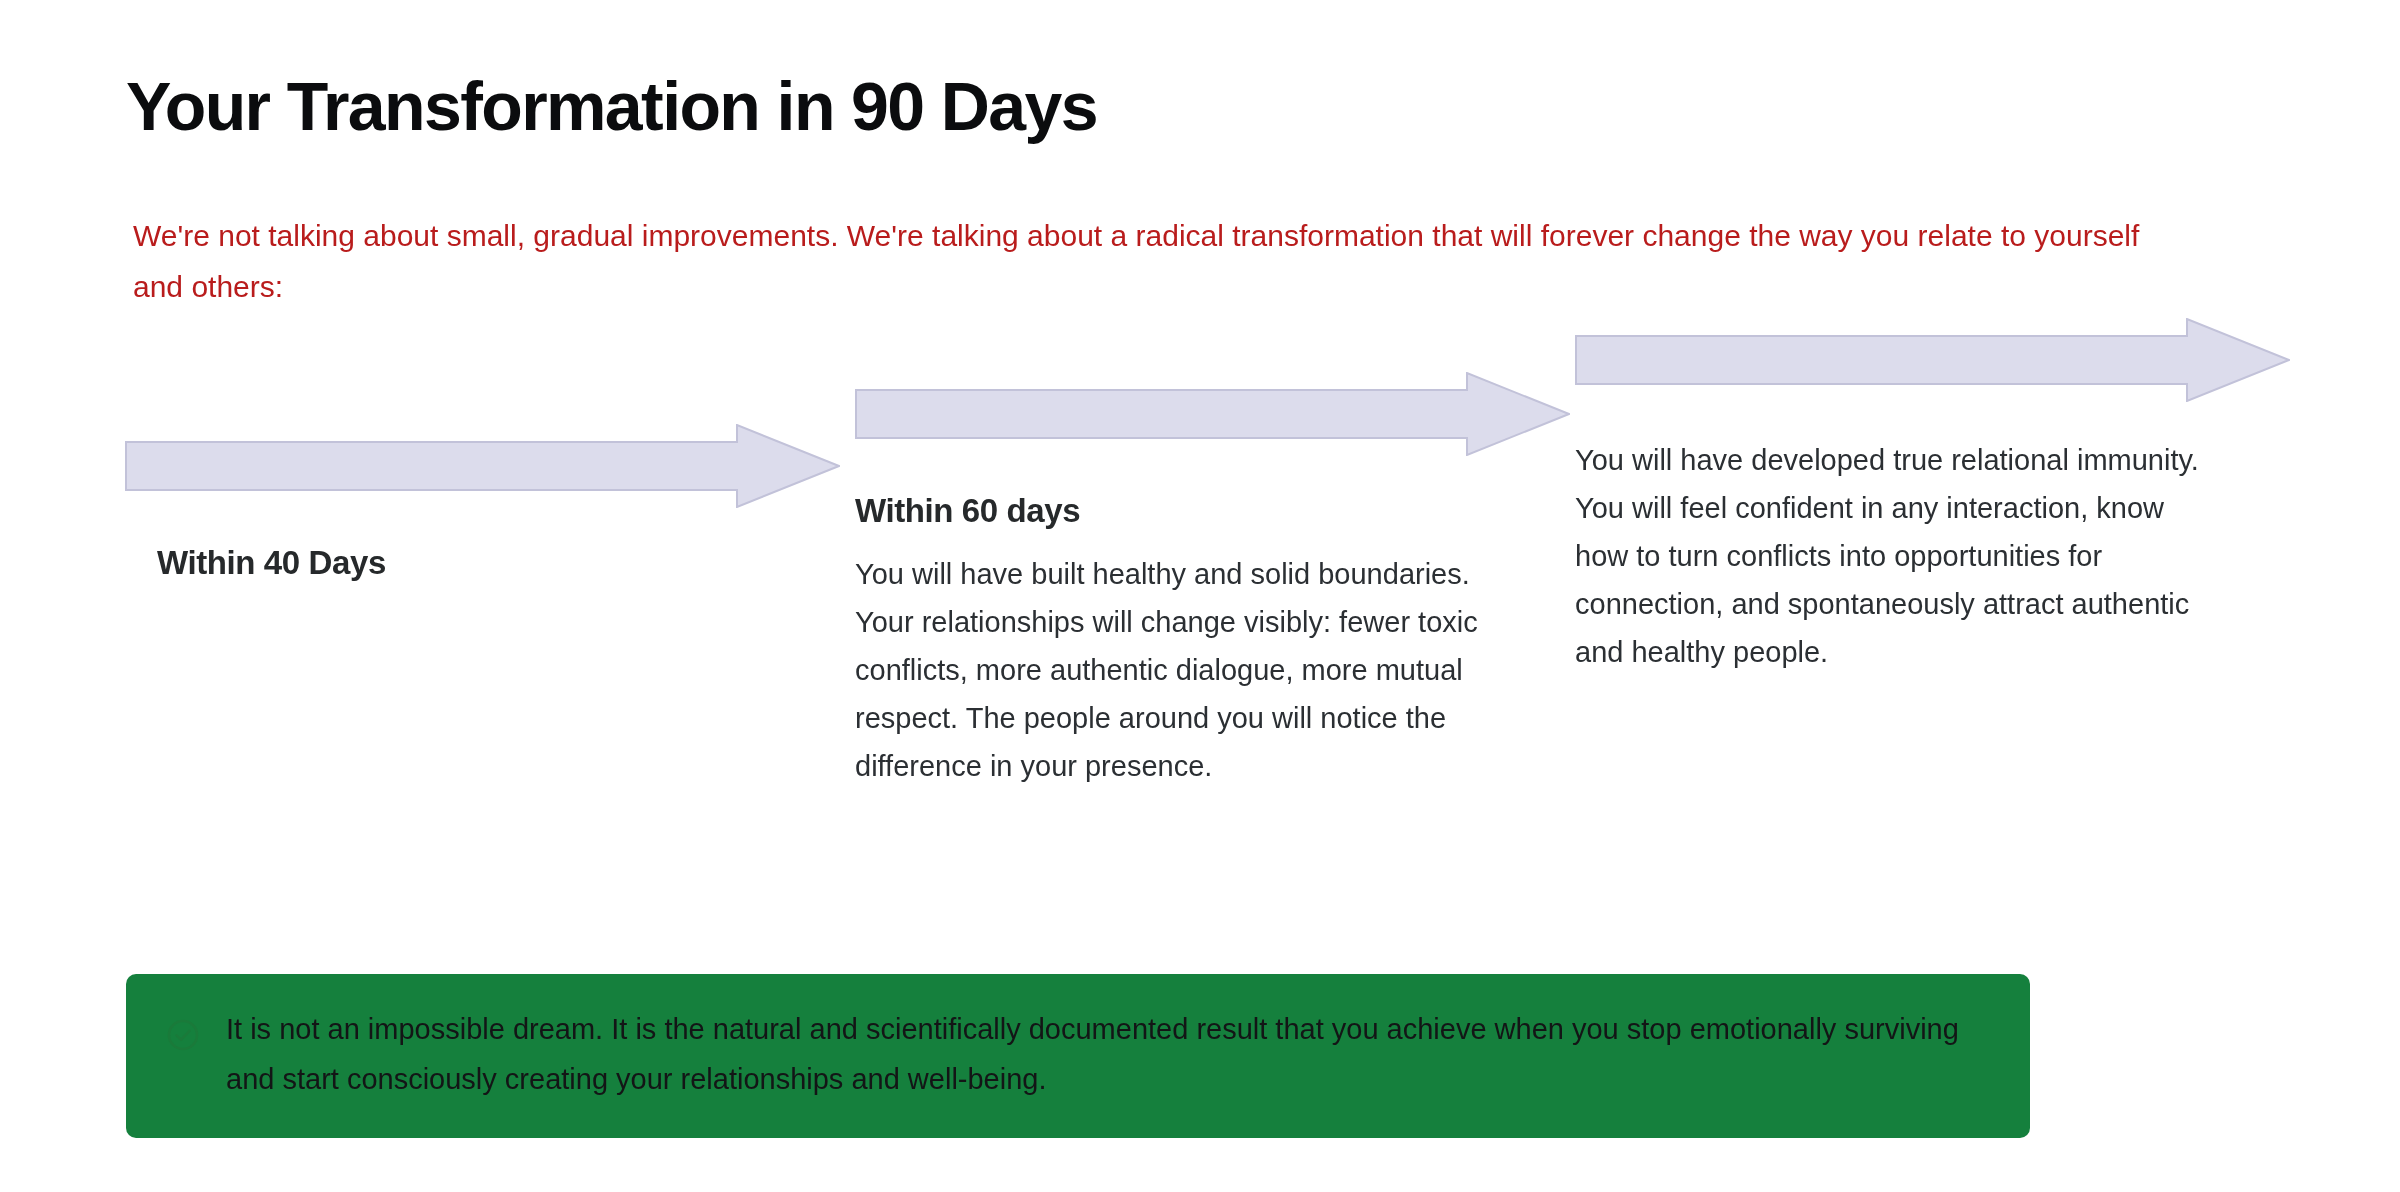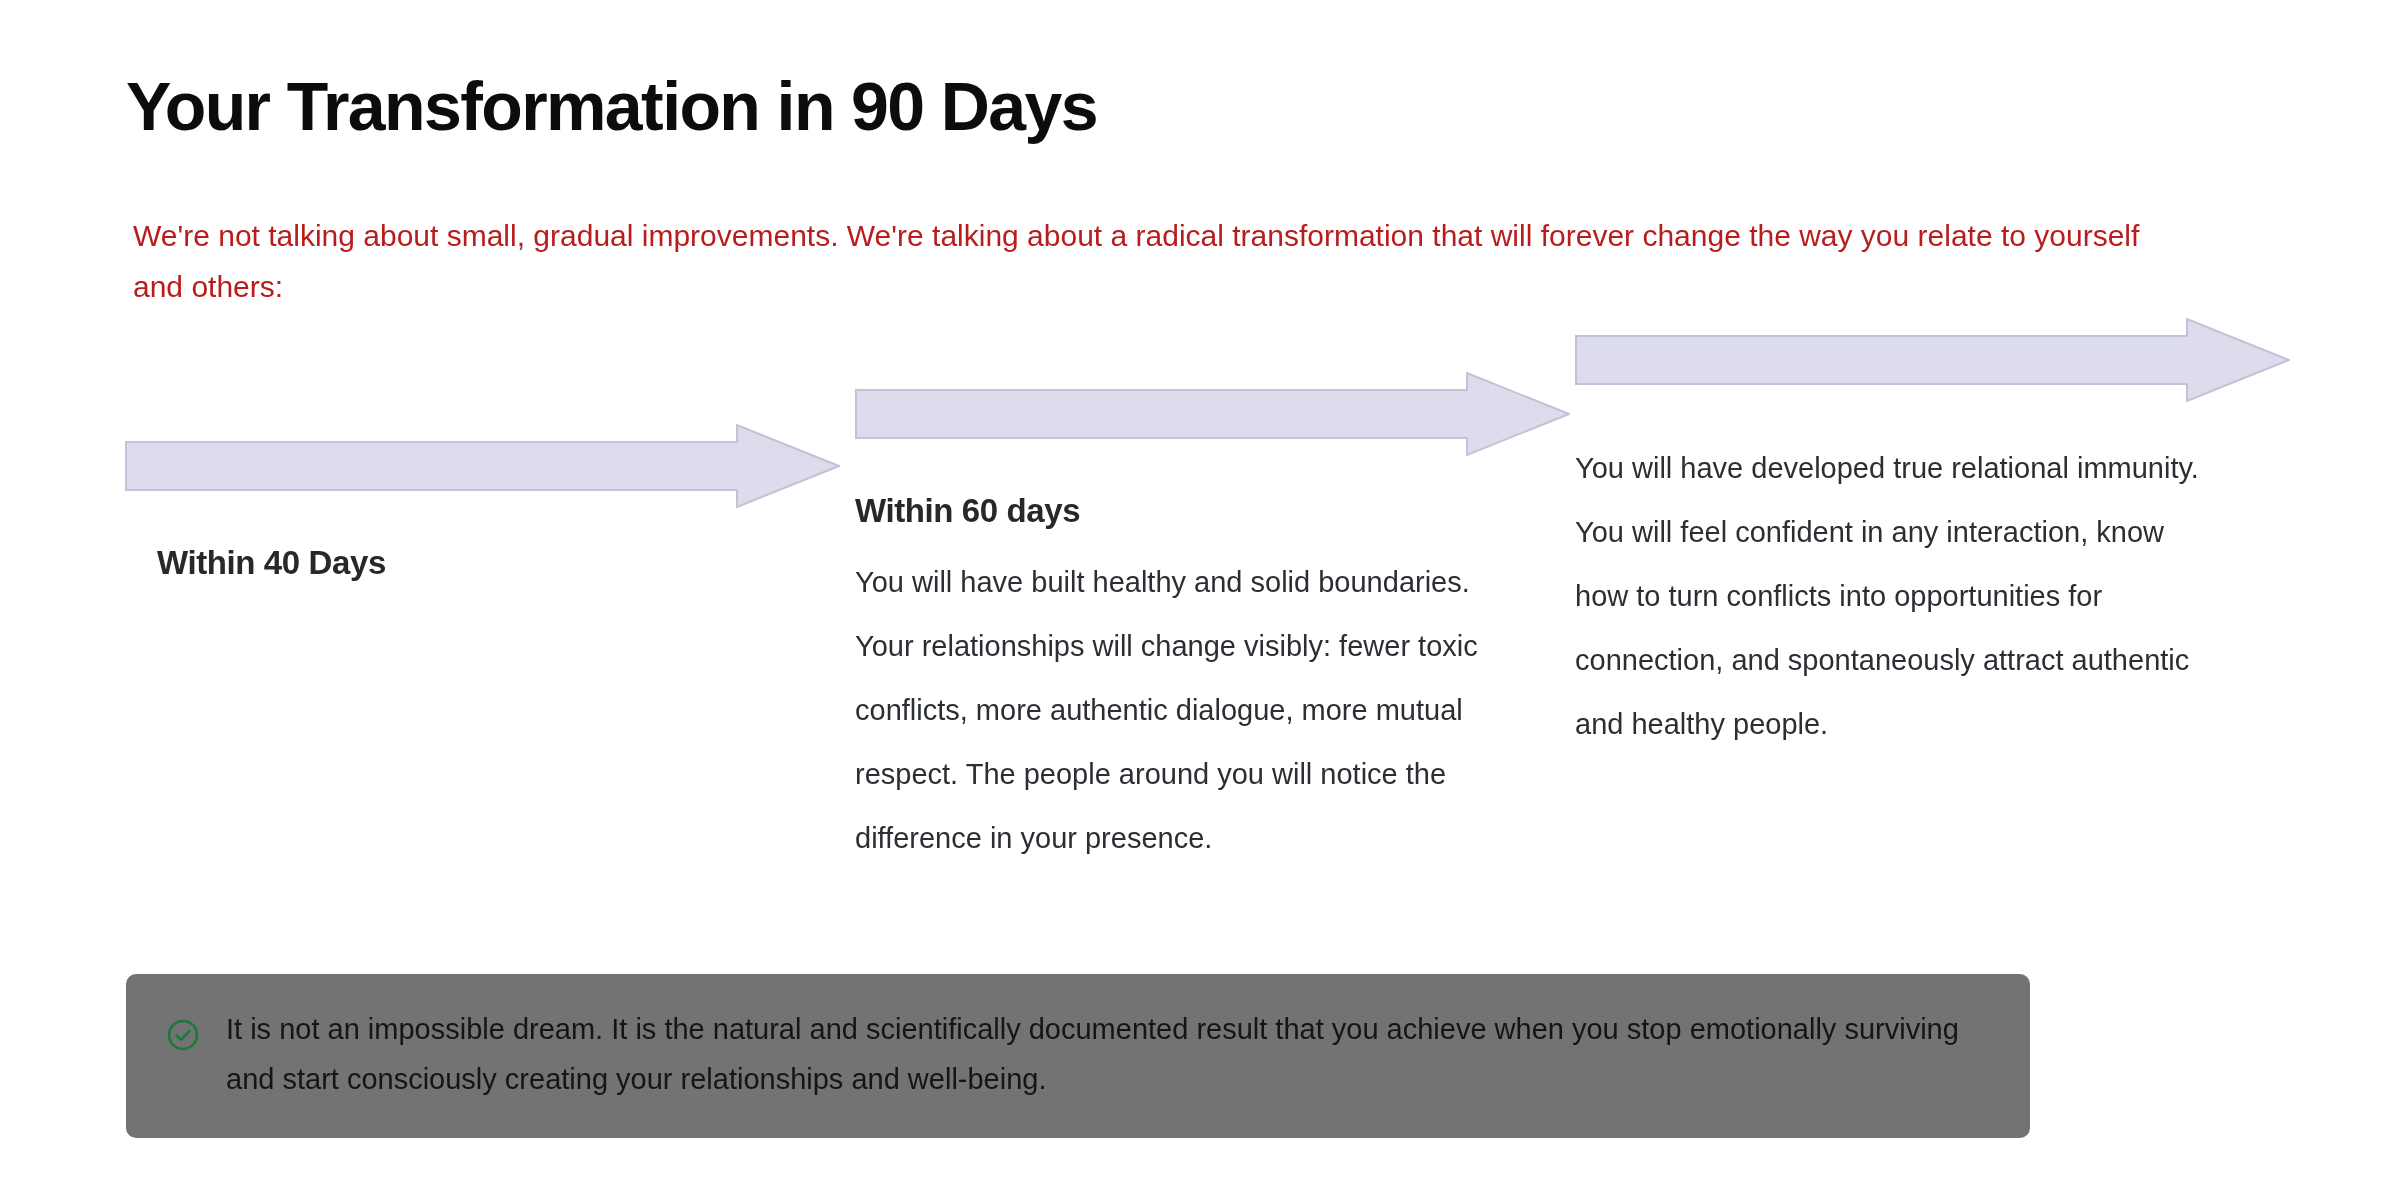--- a/index.html
+++ b/index.html
@@ -86,36 +86,36 @@
     color: #26292b;
     margin: 0 0 18px 0;
     white-space: nowrap;
   }
   .col-0 .col-heading { margin-left: 32px; }
   .col-1 .col-heading { margin-left: 0px; }
   .col-2 .col-heading { margin-left: 0px; }
 
   .col-body {
     font-size: 29px;
-    line-height: 64px;
+    line-height: 48px;
     color: #2b2f33;
     font-weight: 400;
   }
   .col-0 .col-body { margin-left: 32px; width: 648px; }
   .col-1 .col-body { width: 640px; }
   .col-2 .col-body { width: 640px; }
 
   
   .callout {
     position: absolute;
     left: 126px;
     top: 974px;
     width: 1904px;
     box-sizing: border-box;
-    background: #737373;
+    background: #15803d;
     border-radius: 10px;
     padding: 30px 40px 34px 40px;
     display: flex;
     align-items: flex-start;
     gap: 26px;
   }
   .callout-icon {
     flex: 0 0 auto;
     width: 34px;
     height: 34px;

